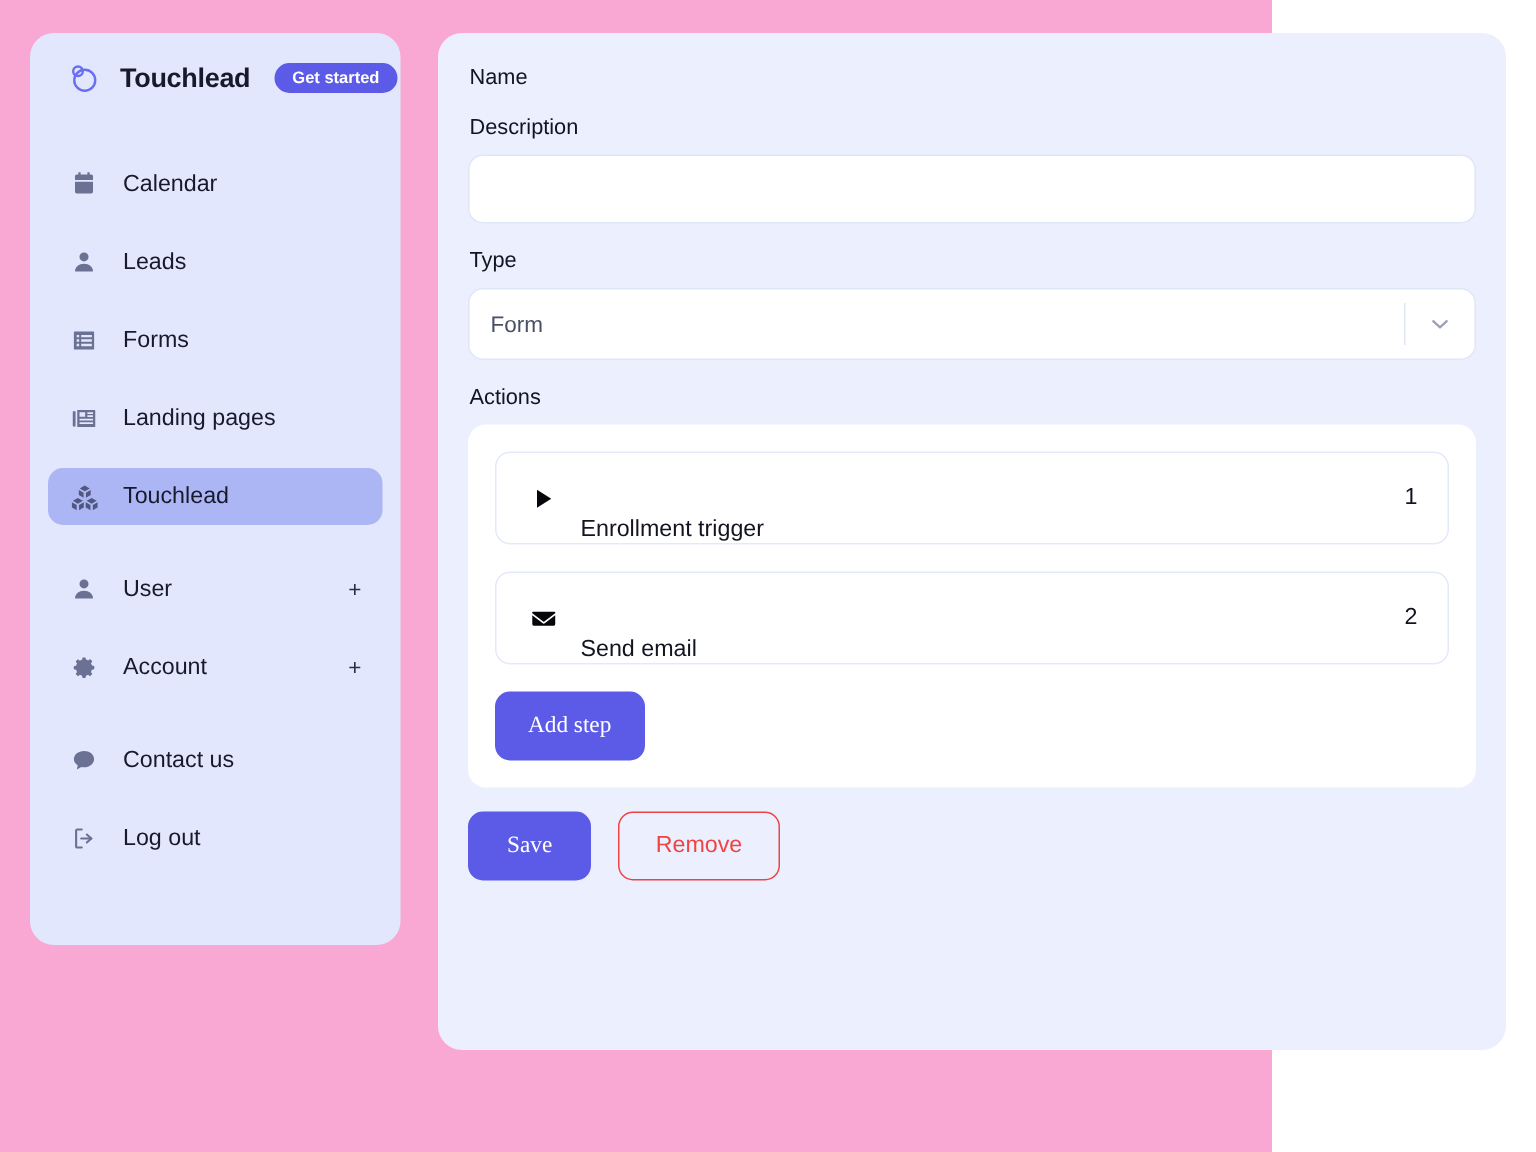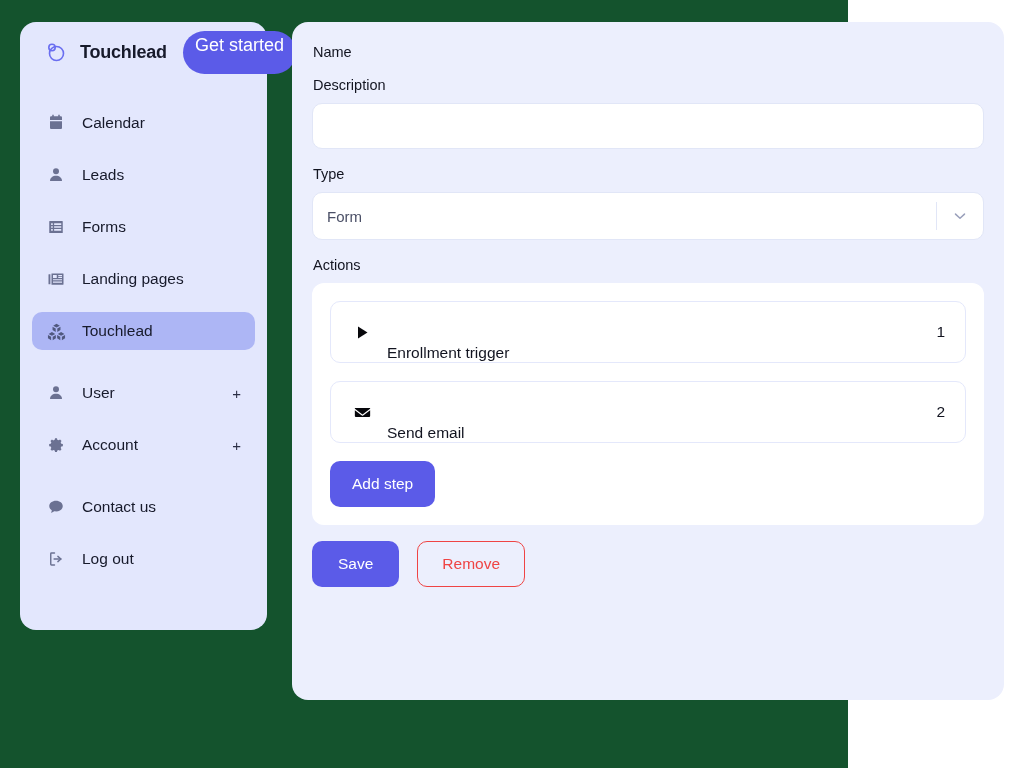--- a/index.html
+++ b/index.html
@@ -11,21 +11,21 @@
     overflow: hidden;
   }
   body {
     font-family: "Liberation Sans", sans-serif;
     -webkit-font-smoothing: antialiased;
   }
   .app {
     position: relative;
     width: 848px;
     height: 768px;
-    background: #14532d;
+    background: #f9a8d4;
   }
 
   
   .sidebar {
     position: absolute;
     left: 20px;
     top: 22px;
     width: 247px;
     height: 608px;
     background: #e3e7fd;
@@ -48,24 +48,24 @@
   }
   .brand-name {
     font-size: 18px;
     font-weight: bold;
     color: #171a2b;
     letter-spacing: -0.2px;
   }
   .brand-badge {
     background: #5b5be8;
     color: #ffffff;
-    font-size: 18px;
-    font-weight: normal;
+    font-size: 11px;
+    font-weight: bold;
     border-radius: 999px;
-    padding: 5px 12px 20px 12px;
+    padding: 5px 12px 4px 12px;
     line-height: 1;
     margin-left: 4px;
     white-space: nowrap;
     cursor: pointer;
   }
 
   .nav-group { margin-top: 22px; }
   .nav-item {
     display: flex;
     align-items: center;
@@ -221,21 +221,21 @@
   }
   .action-index {
     margin-left: auto;
     font-size: 15.5px;
     color: #121420;
   }
   .btn {
     border: none;
     border-radius: 10px;
     cursor: pointer;
-    font-family: Liberation Sans, sans-serif;
+    font-family: Liberation Serif, serif;
   }
   .btn-primary {
     background: #5b5be8;
     color: #ffffff;
     font-size: 15.5px;
     height: 46px;
     padding: 0 22px;
   }
   .btn-add-step { margin-top: 18px; }
 

